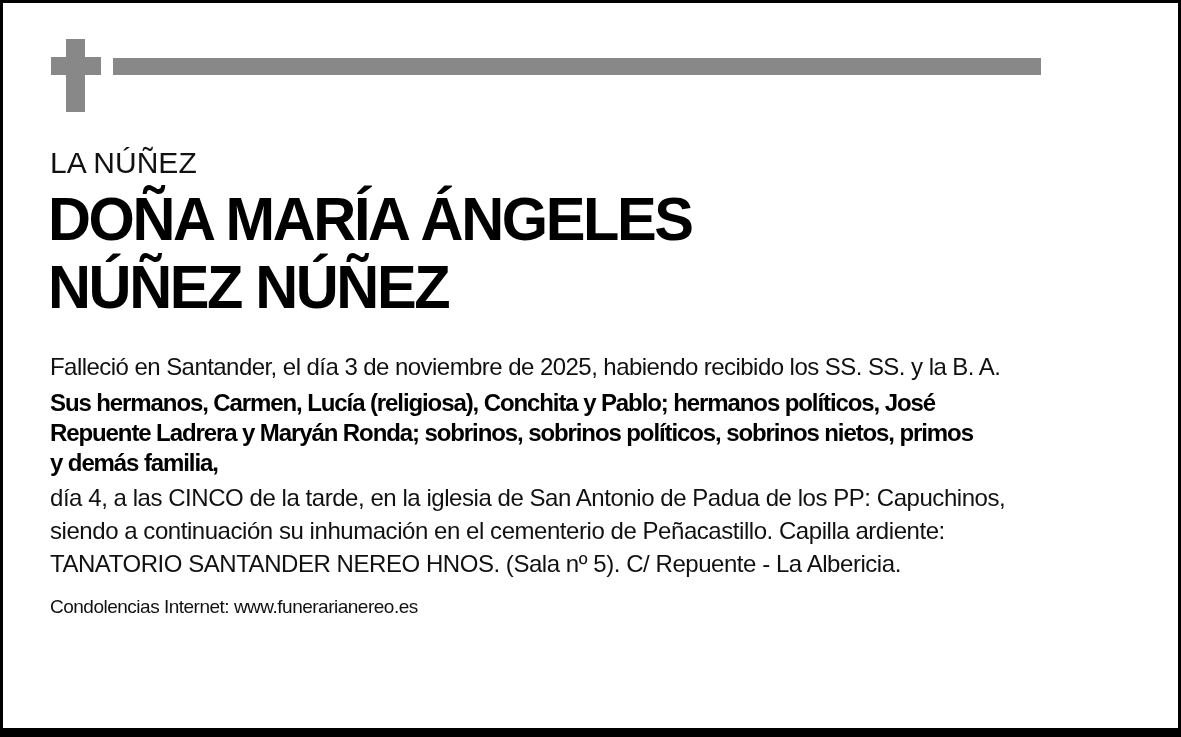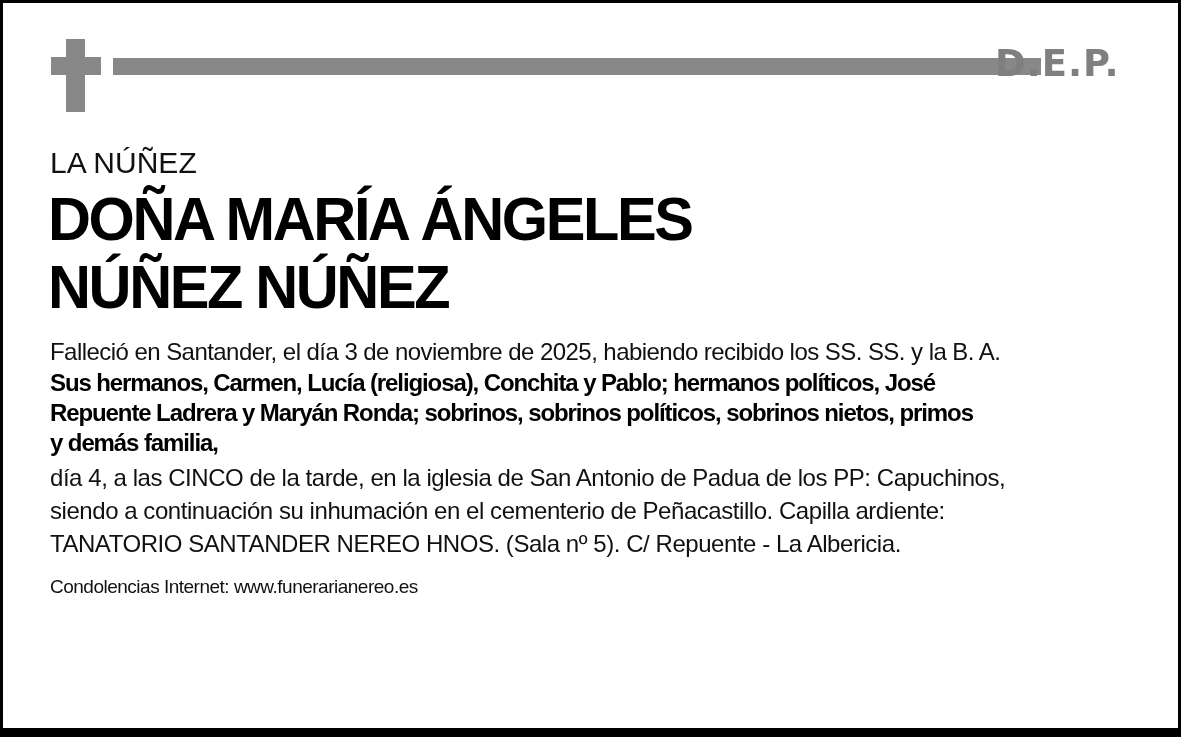--- a/index.html
+++ b/index.html
@@ -101,27 +101,28 @@
       transform: scaleX(0.96);
       transform-origin: left center;
     }
     .para {
       font-size: 24px;
       line-height: 33px;
       margin: 0;
       color: #111;
     }
     .para.first {
-      margin-top: 14px;
+      margin-top: 29px;
       letter-spacing: -0.55px;
     }
     .para.family {
       font-weight: bold;
       font-size: 24px;
       line-height: 30px;
+      margin-top: 5px;
       letter-spacing: -1.1px;
       color: #000;
     }
     .para.service {
       margin-top: 3px;
       letter-spacing: -0.45px;
     }
     .para.sign {
       margin-top: 8px;
       letter-spacing: -0.4px;
@@ -138,21 +139,20 @@
 <body>
 
 <div class="frame">
 
   <div class="header">
     <div class="cross">
       <div class="v"></div>
       <div class="h"></div>
     </div>
     <div class="rule"></div>
-    <div class="dep">D.E.P.</div>
   </div>
 
   <div class="content">
     <p class="honorific">LA NÚÑEZ</p>
 
     <div class="name">
       <span class="line">DOÑA MARÍA ÁNGELES</span>
       <span class="line">NÚÑEZ NÚÑEZ</span>
     </div>
 

